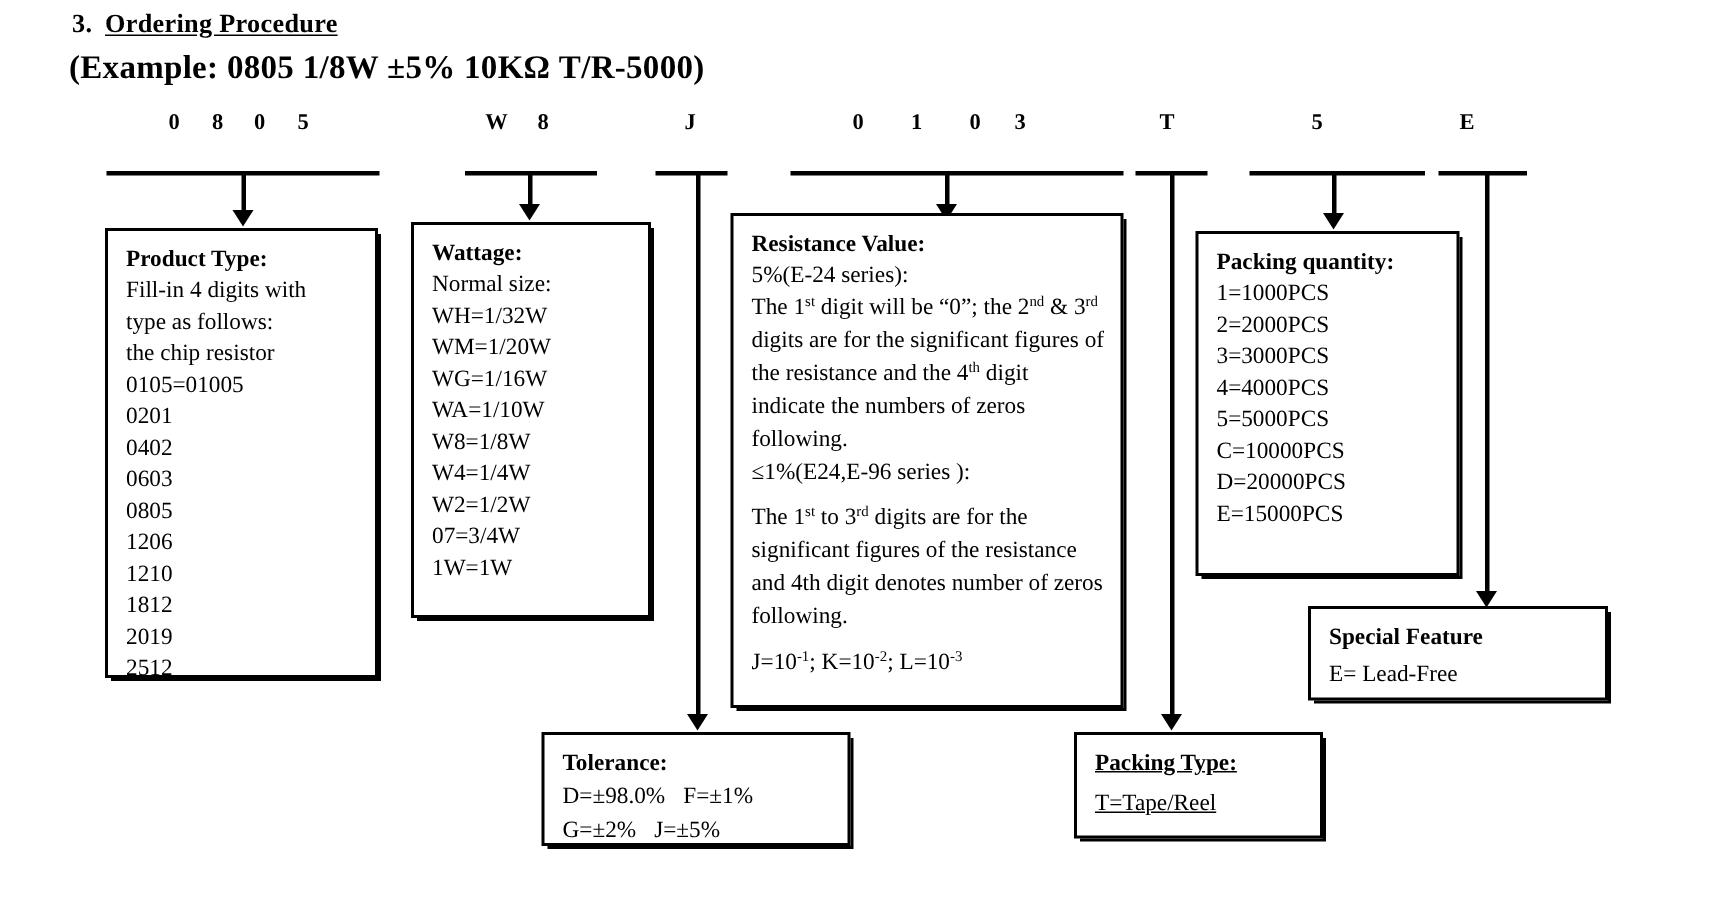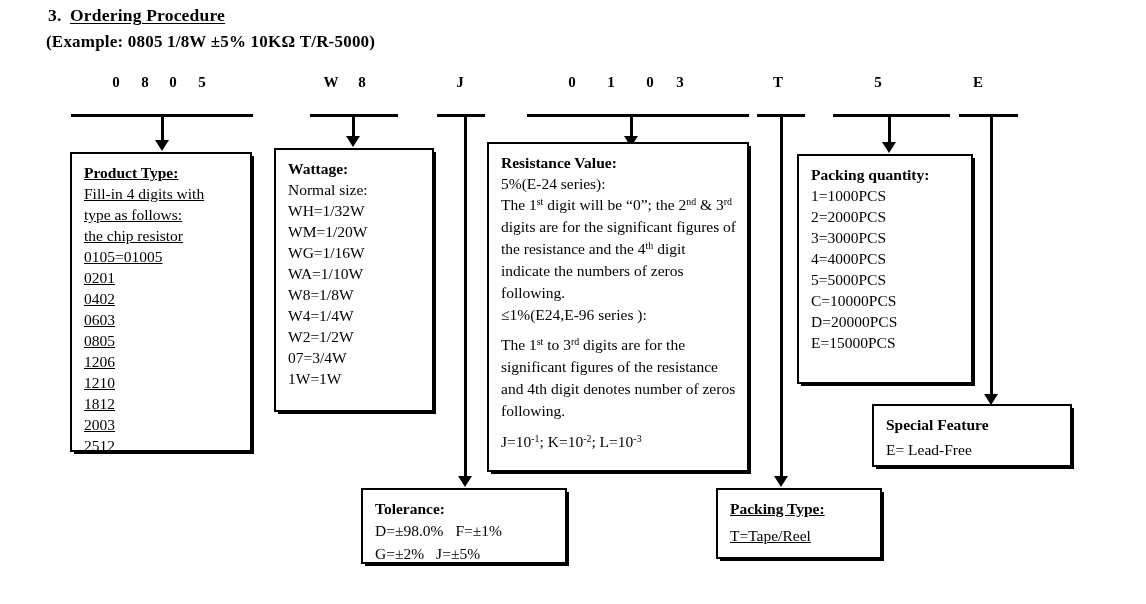--- a/index.html
+++ b/index.html
@@ -26,21 +26,21 @@
     font-size: 17.5px;
     white-space: nowrap;
     letter-spacing: .2px;
   }
   #title-number { left: 48px; top: 5px; }
   #title-text {
     left: 70px; top: 5px;
     text-decoration: underline;
     text-underline-offset: 2px;
   }
-  #example-line { left: 46px; top: 32px; font-size: 17px; }
+  #example-line { left: 46px; top: 32px; font-size: 22px; }
 
   
   .code-char {
     position: absolute;
     top: 72px;
     font-weight: bold;
     font-size: 15px;
     text-align: center;
     width: 20px;
     margin-left: -10px;
@@ -158,35 +158,35 @@
     <div class="vline" style="left:888px; top:114px; height:30px;"></div>
     <div class="arrowhead" style="left:889px; top:142px;"></div>
   </div>
 
   <div>
     <div class="hbar" style="left:959px; top:114px; width:59px;"></div>
     <div class="vline" style="left:990px; top:114px; height:282px;"></div>
     <div class="arrowhead" style="left:991px; top:394px;"></div>
   </div>
 
-  <div class="box" style="left:70px; top:152px; width:182px; height:300px;text-decoration:underline;">
+  <div class="box" style="left:70px; top:152px; width:182px; height:300px;">
     <div class="box-title">Product Type:</div>
     <div>
         <div class="box-line">Fill-in 4 digits with</div>
         <div class="box-line">type as follows:</div>
         <div class="box-line">the chip resistor</div>
         <div class="box-line">0105=01005</div>
         <div class="box-line">0201</div>
         <div class="box-line">0402</div>
         <div class="box-line">0603</div>
         <div class="box-line">0805</div>
         <div class="box-line">1206</div>
         <div class="box-line">1210</div>
         <div class="box-line">1812</div>
-        <div class="box-line">2003</div>
+        <div class="box-line">2019</div>
         <div class="box-line">2512</div>
       </div>
   </div>
 
   <div class="box" style="left:274px; top:148px; width:160px; height:264px;">
     <div class="box-title">Wattage:</div>
     <div>
         <div class="box-line">Normal size:</div>
         <div class="box-line">WH=1/32W</div>
         <div class="box-line">WM=1/20W</div>

